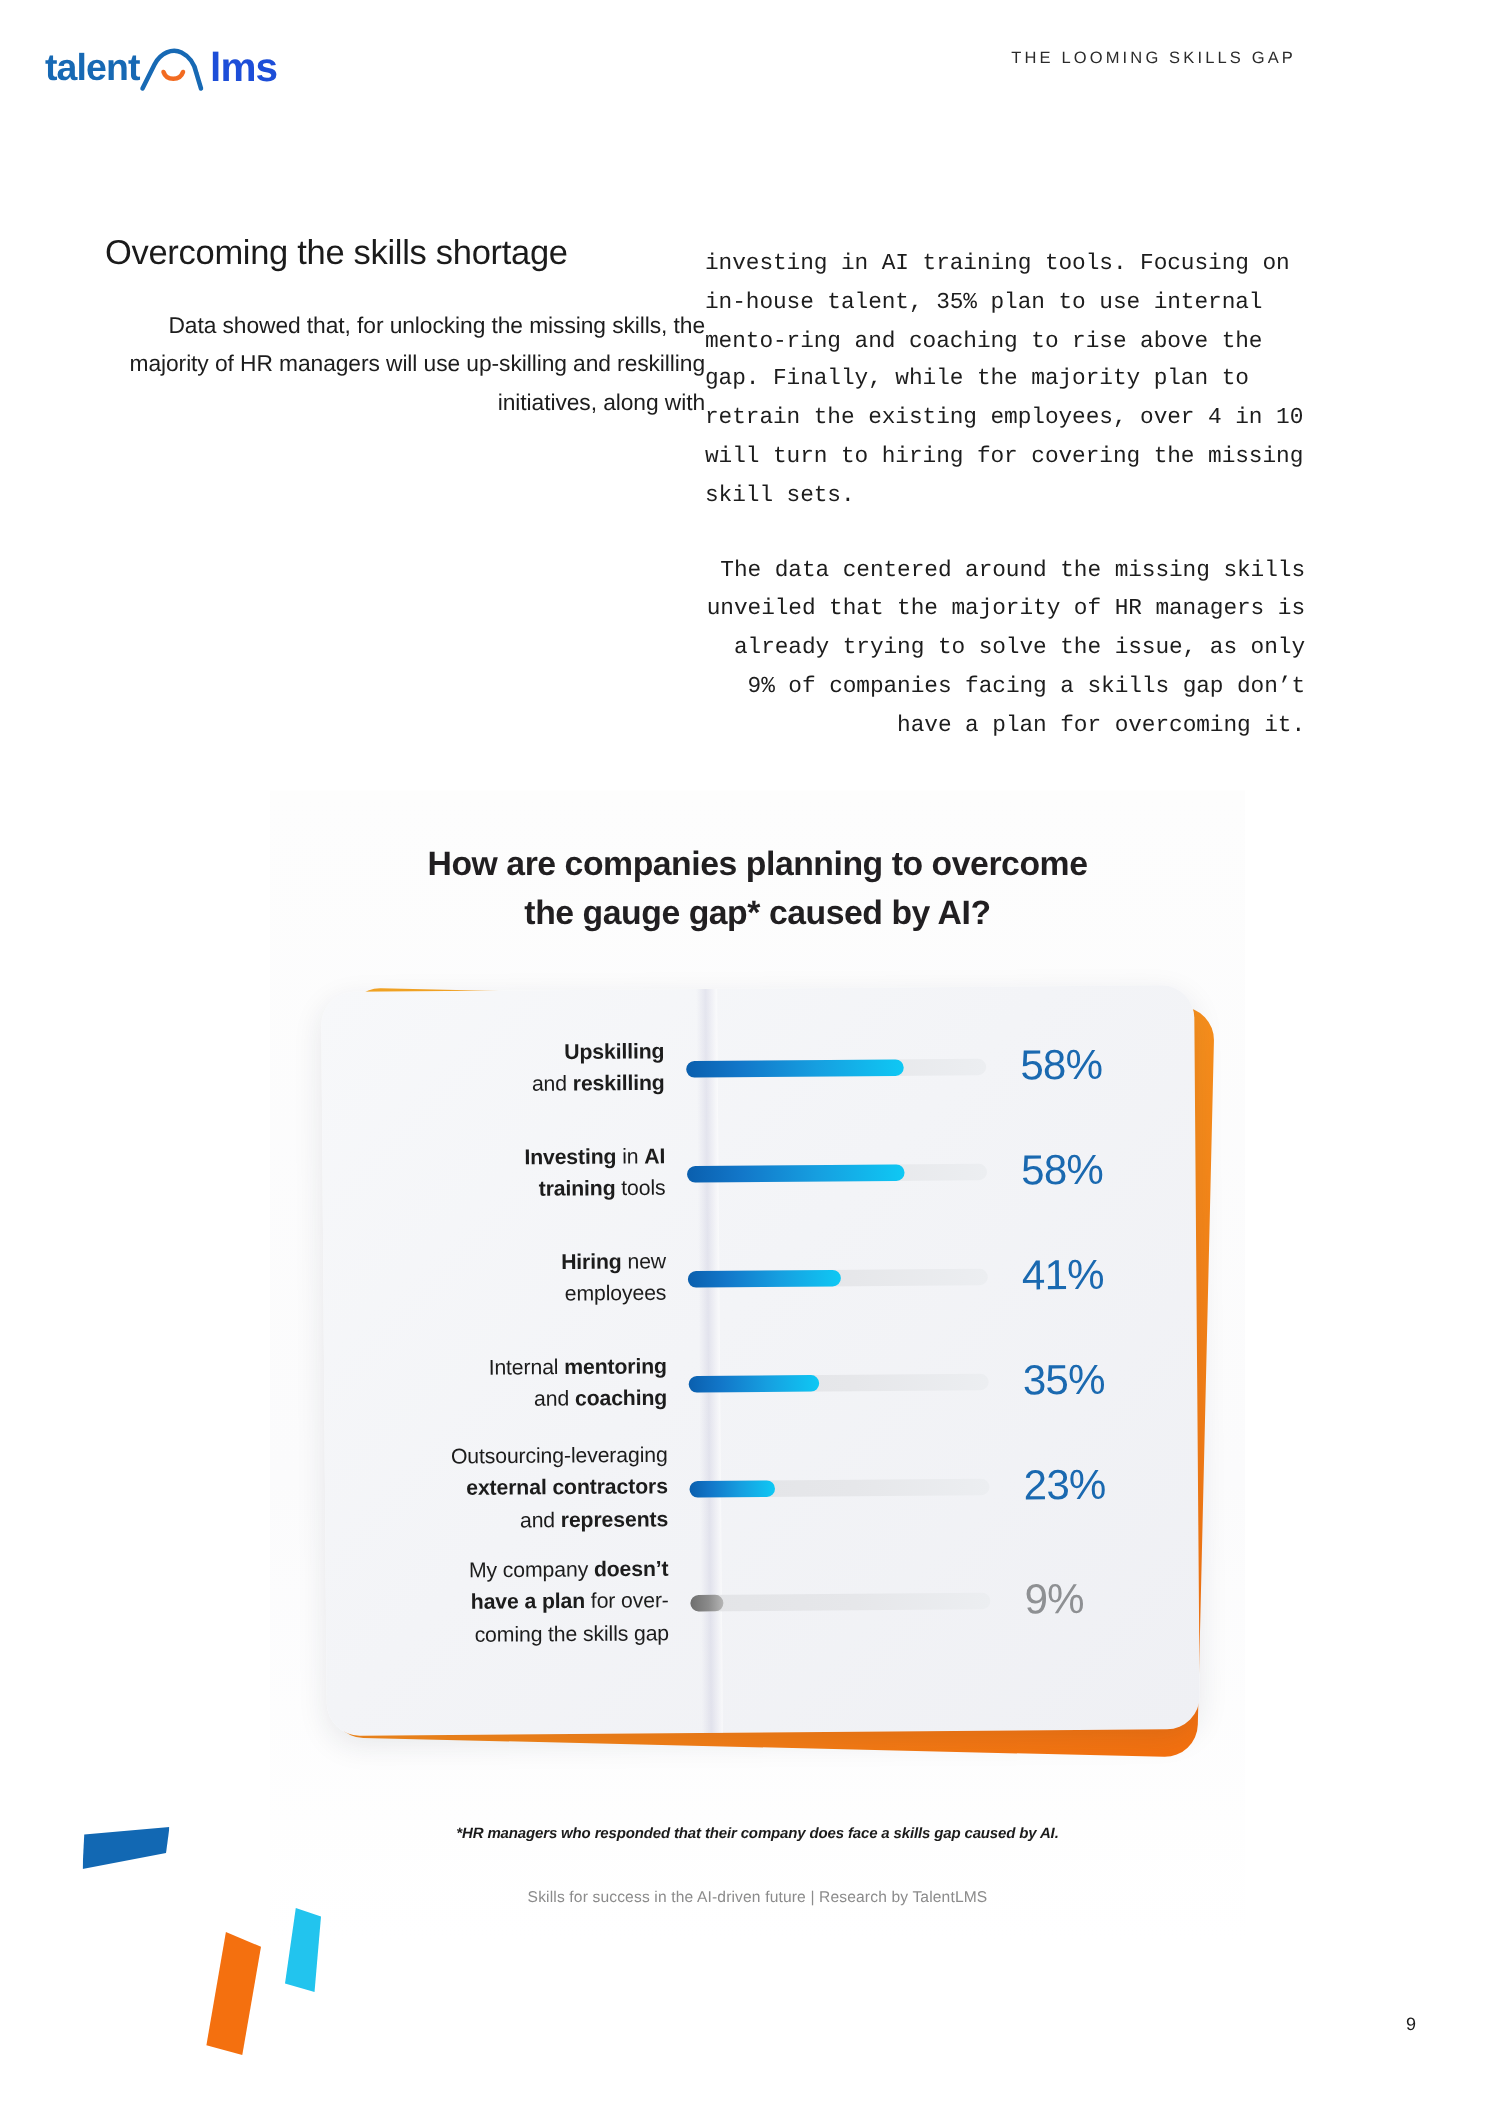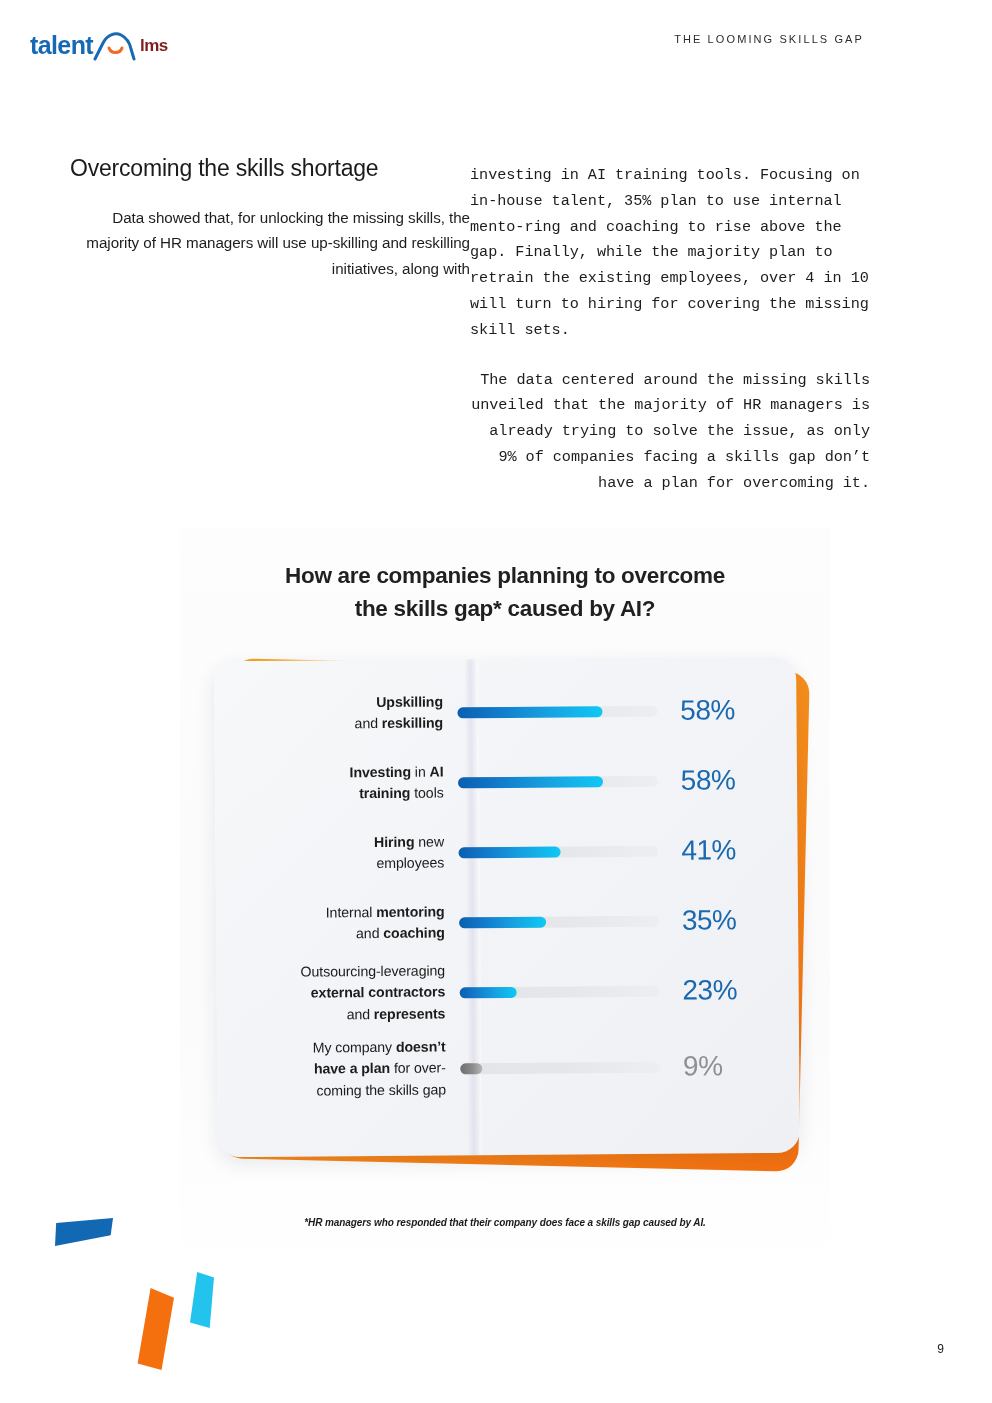--- a/index.html
+++ b/index.html
@@ -42,23 +42,23 @@
     line-height: 1;
   }
   .logo-cloud {
     width: 46px;
     height: 30px;
     margin: 0 1px 0 0;
     position: relative;
     top: 1px;
   }
   .logo-word-b {
-    font-size: 17px;
+    font-size: 27px;
     font-weight: bold;
-    color: #7f1d1d;
+    color: #1d4ed8;
     letter-spacing: -0.6px;
     line-height: 1;
   }
   .header-title {
     position: absolute;
     right: 28px;
     top: 33px;
     font-size: 11px;
     letter-spacing: 2.1px;
     color: #2b2b2b;
@@ -293,21 +293,21 @@
     </div>
     <div class="col col-right">
       <p class="body">investing in AI training tools. Focusing on in-house talent, 35% plan to use internal mento-ring and coaching to rise above the gap. Finally, while the majority plan to retrain the existing employees, over 4 in 10 will turn to hiring for covering the missing skill sets.</p>
       <p class="body">The data centered around the missing skills unveiled that the majority of HR managers is already trying to solve the issue, as only 9% of companies facing a skills gap don’t have a plan for overcoming it.</p>
     </div>
   </div>
 
   <div class="figure">
     <div class="chart-title">
       <div>How are companies planning to overcome</div>
-      <div>the skills gap* caused by AI?</div>
+      <div>the gauge gap* caused by AI?</div>
     </div>
 
     <div class="card-stack">
       <div class="card-back"></div>
       <div class="card-front">
         <div class="card-divider"></div>
         <div class="rows" id="bar-rows">
             <div class="row" style="top: 18px;">
               <div class="row-label">
                 <div><b>Upskilling</b></div>
@@ -380,20 +380,21 @@
                   <div class="bar-fill gray" style="width: 11.25%;"></div>
                 </div>
               </div>
               <div class="row-value gray">9%</div>
             </div>
           </div>
       </div>
     </div>
 
     <div class="footnote">*HR managers who responded that their company does face a skills gap caused by AI.</div>
+    <div class="source">Skills for success in the AI-driven future  |  Research by TalentLMS</div>
   </div>
 
   <div class="deco deco-blue"></div>
   <div class="deco deco-orange"></div>
   <div class="deco deco-cyan"></div>
 
   <div class="page-number">9</div>
 </div>
 
 </body></html>

